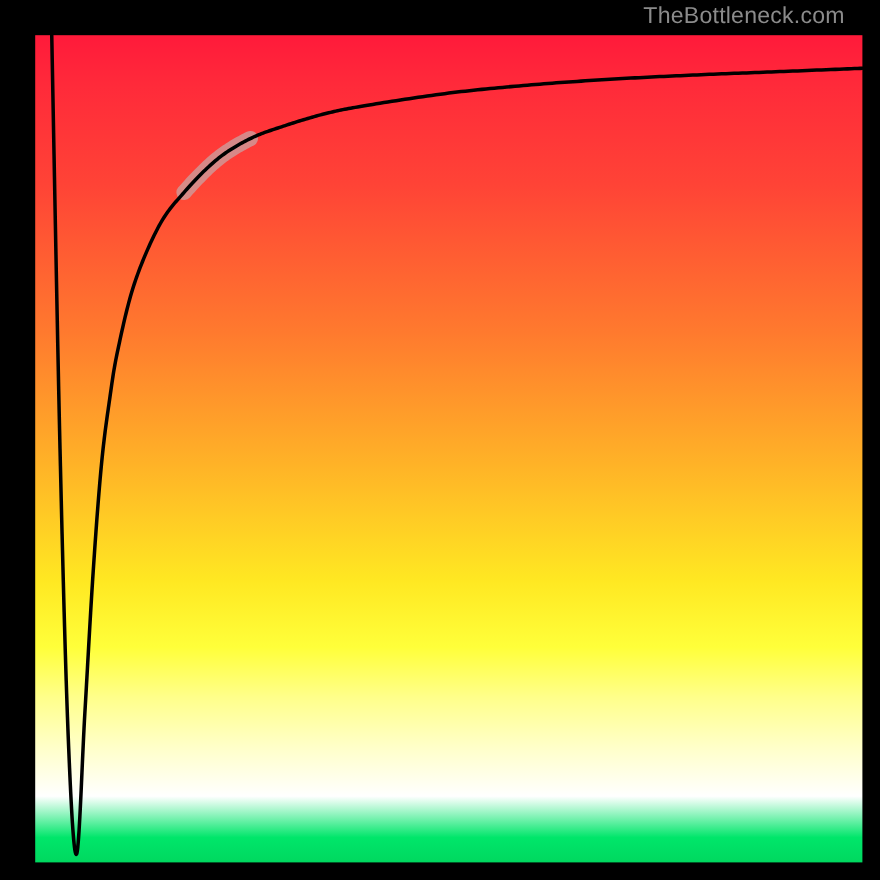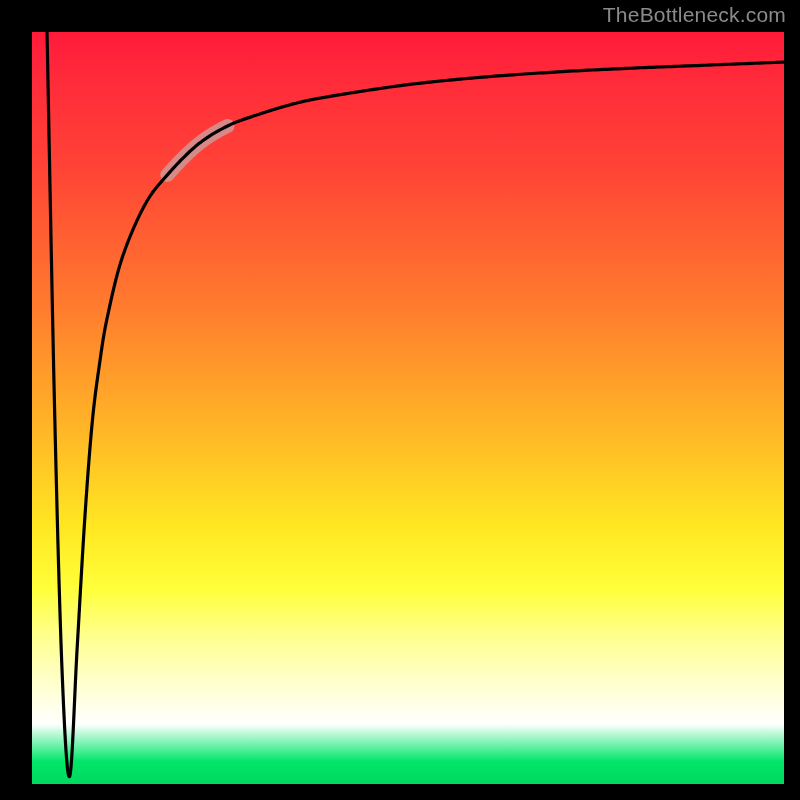--- a/index.html
+++ b/index.html
@@ -36,21 +36,21 @@
       #ffff8a 80%,
       #ffffc8 86%,
       #ffffff 92%,
       #00e66a 97%,
       #00d85f 100%
     );
   }
   .watermark {
     position: absolute;
     top: 3px;
-    right: 14px;
+    right: 32px;
     color: #8b8b8b;
     font-size: 21px;
     letter-spacing: 0.2px;
     user-select: none;
     z-index: 5;
   }
   svg.curve {
     position: absolute;
     left: 0;
     top: 0;

